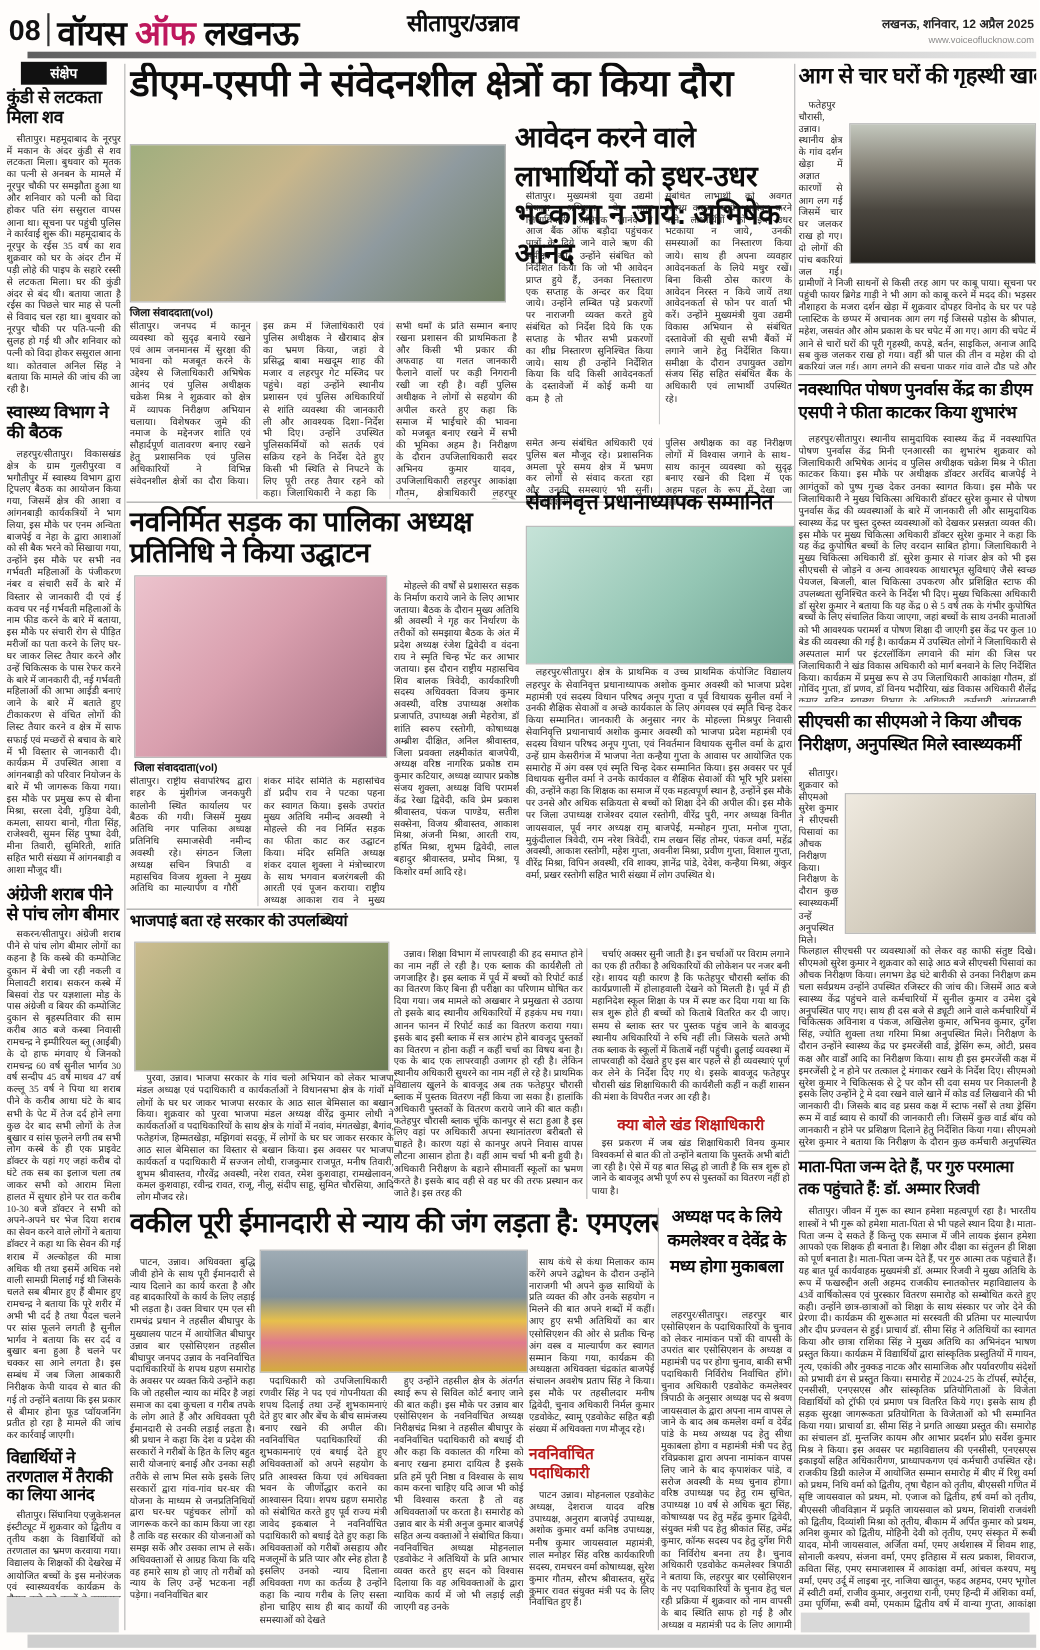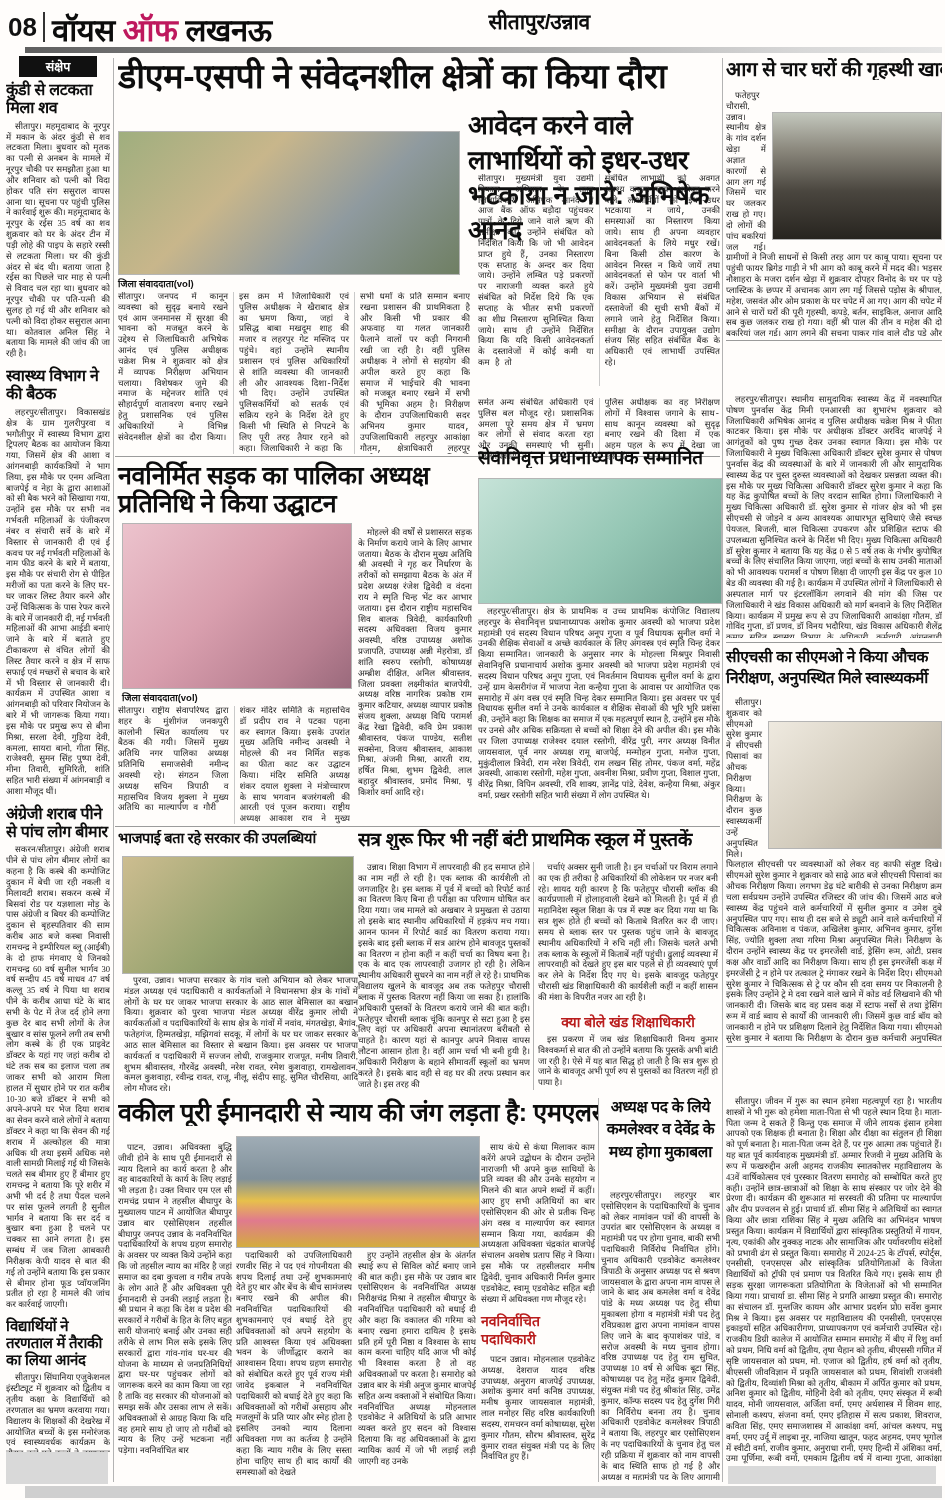--- a/index.html
+++ b/index.html
@@ -37,21 +37,25 @@
 <body>
 
 <div id="page">
 
   <div class="abs" style="left:8px;top:12px;">
     <span id="masthead-num">08</span>
   </div>
   <div class="abs" style="left:52px;top:8px;">
     <span id="masthead-title"><span>वॉयस</span> <span class="grey">ऑफ</span> <span>लखनऊ</span></span>
   </div>
-  <div class="abs hl" style="left:370px;top:10px;width:220px;text-align:right;font-size:21px;">सीतापुर/उन्नाव</div>
+  <div class="abs hl" style="left:370px;top:10px;width:220px;text-align:left;font-size:21px;">सीतापुर/उन्नाव</div>
+  <div class="abs" style="left:700px;top:13px;width:240px;text-align:right;">
+    <div style="font:bold 11px 'Liberation Sans','DejaVu Sans',sans-serif;color:#222;">लखनऊ, शनिवार, 12 अप्रैल 2025</div>
+    <div style="font:8.5px 'Liberation Sans','DejaVu Sans',sans-serif;color:#8a8a8a;margin-top:3px;">www.voiceoflucknow.com</div>
+  </div>
   <div id="header-bar" class="abs" style="left:25px;top:47px;width:917px;height:6px;"></div>
 
   <div class="vrule" style="left:113px;top:58px;height:1424px;"></div>
   <div class="vrule" style="left:722px;top:58px;height:1424px;"></div>
 
   <div class="abs" style="left:6px;top:56px;width:104px;height:1396px;overflow:hidden;">
     <div style="background:#111;color:#fff;width:78px;margin:0 auto 4px auto;text-align:center;font:bold 12.5px 'Liberation Sans','DejaVu Sans',sans-serif;padding:2px 0;">संक्षेप</div>
     <div class="hl" style="font-size:16px;margin:4px 0 4px 0;">कुंडी से लटकता मिला शव</div>
     <div class="body">
         <p>सीतापुर। महमूदाबाद के नूरपुर में मकान के अंदर कुंडी से शव लटकता मिला। बुधवार को मृतक का पत्नी से अनबन के मामले में नूरपुर चौकी पर समझौता हुआ था और शनिवार को पत्नी को विदा होकर पति संग ससुराल वापस आना था। सूचना पर पहुंची पुलिस ने कार्रवाई शुरू की। महमूदाबाद के नूरपुर के रईस 35 वर्ष का शव शुक्रवार को घर के अंदर टीन में पड़ी लोहे की पाइप के सहारे रस्सी से लटकता मिला। घर की कुंडी अंदर से बंद थी। बताया जाता है रईस का पिछले चार माह से पत्नी से विवाद चल रहा था। बुधवार को नूरपुर चौकी पर पति-पत्नी की सुलह हो गई थी और शनिवार को पत्नी को विदा होकर ससुराल आना था। कोतवाल अनिल सिंह ने बताया कि मामले की जांच की जा रही है।</p>
@@ -108,21 +112,20 @@
       <p>लहरपुर/सीतापुर। क्षेत्र के प्राथमिक व उच्च प्राथमिक कंपोजिट विद्यालय लहरपुर के सेवानिवृत्त प्रधानाध्यापक अशोक कुमार अवस्थी को भाजपा प्रदेश महामंत्री एवं सदस्य विधान परिषद अनूप गुप्ता व पूर्व विधायक सुनील वर्मा ने उनकी शैक्षिक सेवाओं व अच्छे कार्यकाल के लिए अंगवस्त्र एवं स्मृति चिन्ह देकर किया सम्मानित। जानकारी के अनुसार नगर के मोहल्ला मिश्रपुर निवासी सेवानिवृत्ति प्रधानाचार्य अशोक कुमार अवस्थी को भाजपा प्रदेश महामंत्री एवं सदस्य विधान परिषद अनूप गुप्ता, एवं निवर्तमान विधायक सुनील वर्मा के द्वारा उन्हें ग्राम केसरीगंज में भाजपा नेता कन्हैया गुप्ता के आवास पर आयोजित एक समारोह में अंग वस्त्र एवं स्मृति चिन्ह देकर सम्मानित किया। इस अवसर पर पूर्व विधायक सुनील वर्मा ने उनके कार्यकाल व शैक्षिक सेवाओं की भूरि भूरि प्रशंसा की, उन्होंने कहा कि शिक्षक का समाज में एक महत्वपूर्ण स्थान है, उन्होंने इस मौके पर उनसे और अधिक सक्रियता से बच्चों को शिक्षा देने की अपील की। इस मौके पर जिला उपाध्यक्ष राजेश्वर दयाल रस्तोगी, वीरेंद्र पुरी, नगर अध्यक्ष विनीत जायसवाल, पूर्व नगर अध्यक्ष रामू बाजपेई, मन्मोहन गुप्ता, मनोज गुप्ता, मुकुंदीलाल त्रिवेदी, राम नरेश त्रिवेदी, राम लखन सिंह तोमर, पंकज वर्मा, महेंद्र अवस्थी, आकाश रस्तोगी, महेश गुप्ता, अवनीश मिश्रा, प्रवीण गुप्ता, विशाल गुप्ता, वीरेंद्र मिश्रा, विपिन अवस्थी, रवि शाक्य, ज्ञानेंद्र पांडे, देवेश, कन्हैया मिश्रा, अंकुर वर्मा, प्रखर रस्तोगी सहित भारी संख्या में लोग उपस्थित थे।</p>
     </div>
   <div class="hrule" style="left:115px;top:826px;width:605px;"></div>
 
   <div class="abs hl nowrap" style="left:118px;top:830px;width:234px;font-size:14.5px;">भाजपाई बता रहे सरकार की उपलब्धियां</div>
   <div class="abs photo ph-bjp" style="left:122px;top:856px;width:230px;height:116px;"></div>
   <div class="abs body" style="left:124px;top:975px;width:234px;height:116px;">
       <p>पुरवा, उन्नाव। भाजपा सरकार के गांव चलो अभियान को लेकर भाजपा मंडल अध्यक्ष एवं पदाधिकारी व कार्यकर्ताओं ने विधानसभा क्षेत्र के गांवों में लोगों के घर घर जाकर भाजपा सरकार के आठ साल बेमिसाल का बखान किया। शुक्रवार को पुरवा भाजपा मंडल अध्यक्ष वीरेंद्र कुमार लोधी ने कार्यकर्ताओं व पदाधिकारियों के साथ क्षेत्र के गांवों में नवांव, मंगतखेड़ा, बैगांव, फतेहगंज, हिम्मतखेड़ा, मझिगवां सदकू, में लोगों के घर घर जाकर सरकार के आठ साल बेमिसाल का विस्तार से बखान किया। इस अवसर पर भाजपा कार्यकर्ता व पदाधिकारी में सज्जन लोधी, राजकुमार राजपूत, मनीष तिवारी, शुभम श्रीवास्तव, गौरवेंद्र अवस्थी, नरेश रावत, रमेश कुशवाहा, रामखेलावन, कमल कुशवाहा, रवीन्द्र रावत, राजू, नीलू, संदीप साहू, सुमित चौरसिया, आदि लोग मौजूद रहे।</p>
     </div>
 
-  <div class="abs hl nowrap" style="left:358px;top:829px;width:362px;font-size:19px;">सत्र शुरू फिर भी नहीं बंटी प्राथमिक स्कूल में पुस्तकें</div>
   <div class="abs body" style="left:358px;top:862px;width:172px;height:228px;">
       <p>उन्नाव। शिक्षा विभाग में लापरवाही की हद समाप्त होने का नाम नहीं ले रही है। एक ब्लाक की कार्यशैली तो जगजाहिर है। इस ब्लाक में पूर्व में बच्चों को रिपोर्ट कार्ड का वितरण किए बिना ही परीक्षा का परिणाम घोषित कर दिया गया। जब मामले को अखबार ने प्रमुखता से उठाया तो इसके बाद स्थानीय अधिकारियों में हड़कंप मच गया। आनन फानन में रिपोर्ट कार्ड का वितरण कराया गया। इसके बाद इसी ब्लाक में सत्र आरंभ होने बावजूद पुस्तकों का वितरण न होना कहीं न कहीं चर्चा का विषय बना है। एक के बाद एक लापरवाही उजागर हो रही है। लेकिन स्थानीय अधिकारी सुधरने का नाम नहीं ले रहे है। प्राथमिक विद्यालय खुलने के बावजूद अब तक फतेहपुर चौरासी ब्लाक में पुस्तक वितरण नहीं किया जा सका है। हालांकि अधिकारी पुस्तकों के वितरण कराये जाने की बात कही। फतेहपुर चौरासी ब्लाक चूंकि कानपुर से सटा हुआ है इस लिए वहां पर अधिकारी अपना स्थानांतरण बरीबतौ से चाहते है। कारण यहां से कानपुर अपने निवास वापस लौटना आसान होता है। वहीं आम चर्चा भी बनी हुयी है। अधिकारी निरीक्षण के बहाने सीमावर्ती स्कूलों का भ्रमण करते है। इसके बाद वही से वह घर की तरफ प्रस्थान कर जाते है। इस तरह की</p>
     </div>
   <div class="abs body" style="left:538px;top:862px;width:180px;height:148px;">
       <p>चर्चाएं अक्सर सुनी जाती है। इन चर्चाओं पर विराम लगाने का एक ही तरीका है अधिकारियों की लोकेशन पर नजर बनी रहे। शायद यही कारण है कि फतेहपुर चौरासी ब्लॉक की कार्यप्रणाली में होलाहवाली देखने को मिलती है। पूर्व में ही महानिदेश स्कूल शिक्षा के पत्र में स्पष्ट कर दिया गया था कि सत्र शुरू होते ही बच्चों को किताबे वितरित कर दी जाए। समय से ब्लाक स्तर पर पुस्तक पहुंच जाने के बावजूद स्थानीय अधिकारियों ने रुचि नहीं ली। जिसके चलते अभी तक ब्लाक के स्कूलों में किताबें नहीं पहुंची। ढुलाई व्यवस्था में लापरवाही को देखते हुए इस बार पहले से ही व्यवस्थाएं पूर्ण कर लेने के निर्देश दिए गए थे। इसके बावजूद फतेहपुर चौरासी खंड शिक्षाधिकारी की कार्यशैली कहीं न कहीं शासन की मंशा के विपरीत नजर आ रही है।</p>
     </div>
   <div class="abs subhead" style="left:538px;top:1012px;width:180px;text-align:center;font-size:14px;">क्या बोले खंड शिक्षाधिकारी</div>
   <div class="abs body" style="left:538px;top:1034px;width:180px;height:56px;">
       <p>इस प्रकरण में जब खंड शिक्षाधिकारी विनय कुमार विश्वकर्मा से बात की तो उन्होंने बताया कि पुस्तकें अभी बांटी जा रही है। ऐसे में यह बात सिद्ध हो जाती है कि सत्र शुरू हो जाने के बावजूद अभी पूर्ण रुप से पुस्तकों का वितरण नहीं हो पाया है।</p>
     </div>
@@ -153,31 +156,33 @@
     </div>
   <div class="vrule" style="left:598px;top:1098px;height:384px;"></div>
 
   <div class="abs hl nowrap" style="left:726px;top:58px;width:216px;font-size:20px;">आग से चार घरों की गृहस्थी खाक</div>
   <div class="abs body" style="left:726px;top:90px;width:216px;height:246px;">
     <span class="photo ph-fire" style="float:right;width:168px;height:126px;margin:22px 0 4px 6px;display:block;"></span>
     <p>फतेहपुर चौरासी, उन्नाव। स्थानीय क्षेत्र के गांव दर्शन खेड़ा में अज्ञात कारणों से आग लग गई जिसमें चार घर जलकर राख हो गए। दो लोगों की पांच बकरियां जल गई। ग्रामीणों ने निजी साधनों से किसी तरह आग पर काबू पाया। सूचना पर पहुंची फायर ब्रिगेड गाड़ी ने भी आग को काबू करने में मदद की। भड़सर नौशाहरा के मजरा दर्शन खेड़ा में शुक्रवार दोपहर विनोद के घर पर पड़े प्लास्टिक के छप्पर में अचानक आग लग गई जिससे पड़ोस के श्रीपाल, महेश, जसवंत और ओम प्रकाश के घर चपेट में आ गए। आग की चपेट में आने से चारों घरों की पूरी गृहस्थी, कपड़े, बर्तन, साइकिल, अनाज आदि सब कुछ जलकर राख हो गया। वहीं श्री पाल की तीन व महेश की दो बकरियां जल गई। आग लगने की सूचना पाकर गांव वाले दौड़ पड़े और आग बुझाने में जुट गए साथ ही फायर ब्रिगेड को भी सूचना दे दी। आग की सूचना पाकर राजस्व कर्मियों ने पहुंचकर क्षति का आंकलन किया और रिपोर्ट उच्चाधिकारियों को भेजने की बात कही।</p>
   </div>
   <div class="hrule" style="left:726px;top:340px;width:216px;"></div>
 
+  <div class="abs hl" style="left:726px;top:345px;width:216px;font-size:15.5px;line-height:1.35;">नवस्थापित पोषण पुनर्वास केंद्र का डीएम एसपी ने फीता काटकर किया शुभारंभ</div>
   <div class="abs body" style="left:726px;top:394px;width:216px;height:244px;">
       <p>लहरपुर/सीतापुर। स्थानीय सामुदायिक स्वास्थ्य केंद्र में नवस्थापित पोषण पुनर्वास केंद्र मिनी एनआरसी का शुभारंभ शुक्रवार को जिलाधिकारी अभिषेक आनंद व पुलिस अधीक्षक चक्रेश मिश्र ने फीता काटकर किया। इस मौके पर अधीक्षक डॉक्टर अरविंद बाजपेई ने आगंतुकों को पुष्प गुच्छ देकर उनका स्वागत किया। इस मौके पर जिलाधिकारी ने मुख्य चिकित्सा अधिकारी डॉक्टर सुरेश कुमार से पोषण पुनर्वास केंद्र की व्यवस्थाओं के बारे में जानकारी ली और सामुदायिक स्वास्थ्य केंद्र पर चुस्त दुरुस्त व्यवस्थाओं को देखकर प्रसन्नता व्यक्त की। इस मौके पर मुख्य चिकित्सा अधिकारी डॉक्टर सुरेश कुमार ने कहा कि यह केंद्र कुपोषित बच्चों के लिए वरदान साबित होगा। जिलाधिकारी ने मुख्य चिकित्सा अधिकारी डॉ. सुरेश कुमार से गांजर क्षेत्र को भी इस सीएचसी से जोड़ने व अन्य आवश्यक आधारभूत सुविधाएं जैसे स्वच्छ पेयजल, बिजली, बाल चिकित्सा उपकरण और प्रशिक्षित स्टाफ की उपलब्धता सुनिश्चित करने के निर्देश भी दिए। मुख्य चिकित्सा अधिकारी डॉ सुरेश कुमार ने बताया कि यह केंद्र 0 से 5 वर्ष तक के गंभीर कुपोषित बच्चों के लिए संचालित किया जाएगा, जहां बच्चों के साथ उनकी माताओं को भी आवश्यक परामर्श व पोषण शिक्षा दी जाएगी इस केंद्र पर कुल 10 बेड की व्यवस्था की गई है। कार्यक्रम में उपस्थित लोगों ने जिलाधिकारी से अस्पताल मार्ग पर इंटरलॉकिंग लगवाने की मांग की जिस पर जिलाधिकारी ने खंड विकास अधिकारी को मार्ग बनवाने के लिए निर्देशित किया। कार्यक्रम में प्रमुख रूप से उप जिलाधिकारी आकांक्षा गौतम, डॉ गोविंद गुप्ता, डॉ प्रणव, डॉ विनय भदौरिया, खंड विकास अधिकारी शैलेंद्र कुमार सहित स्वास्थ्य विभाग के अधिकारी, कर्मचारी, आंगनबाड़ी कार्यकर्त्री, आशा बहुएं सहित बड़ी संख्या में लोग उपस्थित थे।</p>
     </div>
   <div class="hrule" style="left:726px;top:642px;width:216px;"></div>
 
   <div class="abs hl" style="left:726px;top:647px;width:216px;font-size:15.5px;line-height:1.35;">सीएचसी का सीएमओ ने किया औचक निरीक्षण, अनुपस्थित मिले स्वास्थ्यकर्मी</div>
   <div class="abs body" style="left:726px;top:697px;width:216px;height:346px;">
     <span class="photo ph-hospital" style="float:right;width:172px;height:126px;margin:24px 0 4px 6px;display:block;"></span>
     <p>सीतापुर। शुक्रवार को सीएमओ सुरेश कुमार ने सीएचसी पिसावां का औचक निरीक्षण किया। निरीक्षण के दौरान कुछ स्वास्थ्यकर्मी उन्हें अनुपस्थित मिले। फिलहाल सीएचसी पर व्यवस्थाओं को लेकर वह काफी संतुष्ट दिखे। सीएमओ सुरेश कुमार ने शुक्रवार को साढ़े आठ बजे सीएचसी पिसावां का औचक निरीक्षण किया। लगभग डेढ़ घंटे बारीकी से उनका निरीक्षण क्रम चला सर्वप्रथम उन्होंने उपस्थित रजिस्टर की जांच की। जिसमें आठ बजे स्वास्थ्य केंद्र पहुंचने वाले कर्मचारियों में सुनील कुमार व उमेश दुबे अनुपस्थित पाए गए। साथ ही दस बजे से ड्यूटी आने वाले कर्मचारियों में चिकित्सक अविनाश व पंकज, अखिलेश कुमार, अभिनव कुमार, दुर्गेश सिंह, ज्योति शुक्ला तथा गरिमा मिश्रा अनुपस्थित मिले। निरीक्षण के दौरान उन्होंने स्वास्थ्य केंद्र पर इमरजेंसी वार्ड, ड्रेसिंग रूम, ओटी, प्रसव कक्ष और वार्डों आदि का निरीक्षण किया। साथ ही इस इमरजेंसी कक्ष में इमरजेंसी ट्रे न होने पर तत्काल ट्रे मंगाकर रखने के निर्देश दिए। सीएमओ सुरेश कुमार ने चिकित्सक से ट्रे पर कौन सी दवा समय पर निकालनी है इसके लिए उन्होंने ट्रे मे दवा रखने वाले खाने में कोड वर्ड लिखवाने की भी जानकारी दी। जिसके बाद वह प्रसव कक्ष में स्टाफ नर्सों से तथा ड्रेसिंग रूम में वार्ड ब्वाय से कार्यों की जानकारी ली। जिसमें कुछ वार्ड बॉय को जानकारी न होने पर प्रशिक्षण दिलाने हेतु निर्देशित किया गया। सीएमओ सुरेश कुमार ने बताया कि निरीक्षण के दौरान कुछ कर्मचारी अनुपस्थित पाए गए है। स्पष्टीकरण तलब करते हुए एक दिन का वेतन रोकने के निर्देश दिए गए है। फिलहाल निरीक्षण के दौरान साफ सफाई आदि की व्यवस्थाएं चाक-चौबंद मिली। इस अवसर पर अधीक्षक संतोष कुमार, एचईओ आनंद यादव, चिकित्सक पूर्णिक पटेल, फार्मासिस्ट दयाशंकर व अवनीश कुमार आदि लोग मौजूद रहे।</p>
   </div>
   <div class="hrule" style="left:726px;top:1046px;width:216px;"></div>
 
+  <div class="abs hl" style="left:726px;top:1051px;width:216px;font-size:14.5px;line-height:1.4;">माता-पिता जन्म देते हैं, पर गुरु परमात्मा तक पहुंचाते हैं: डॉ. अम्मार रिजवी</div>
   <div class="abs body" style="left:726px;top:1096px;width:216px;height:368px;">
       <p>सीतापुर। जीवन में गुरू का स्थान हमेशा महत्वपूर्ण रहा है। भारतीय शास्त्रों ने भी गुरू को हमेशा माता-पिता से भी पहले स्थान दिया है। माता-पिता जन्म दे सकते हैं किन्तु एक समाज में जीने लायक इंसान हमेशा आपको एक शिक्षक ही बनाता है। शिक्षा और दीक्षा का संतुलन ही शिक्षा को पूर्ण बनाता है। माता-पिता जन्म देते हैं, पर गुरु आत्मा तक पहुंचाते हैं। यह बात पूर्व कार्यवाहक मुख्यमंत्री डॉ. अम्मार रिजवी ने मुख्य अतिथि के रूप में फखरुद्दीन अली अहमद राजकीय स्नातकोत्तर महाविद्यालय के 43वें वार्षिकोत्सव एवं पुरस्कार वितरण समारोह को सम्बोधित करते हुए कही। उन्होंने छात्र-छात्राओं को शिक्षा के साथ संस्कार पर जोर देने की प्रेरणा दी। कार्यक्रम की शुरूआत मां सरस्वती की प्रतिमा पर माल्यार्पण और दीप प्रज्वलन से हुई। प्राचार्य डॉ. सीमा सिंह ने अतिथियों का स्वागत किया और छात्रा राशिका सिंह ने मुख्य अतिथि का अभिनंदन भाषण प्रस्तुत किया। कार्यक्रम में विद्यार्थियों द्वारा सांस्कृतिक प्रस्तुतियों में गायन, नृत्य, एकांकी और नुक्कड़ नाटक और सामाजिक और पर्यावरणीय संदेशों को प्रभावी ढंग से प्रस्तुत किया। समारोह में 2024-25 के टॉपर्स, स्पोर्ट्स, एनसीसी, एनएसएस और सांस्कृतिक प्रतियोगिताओं के विजेता विद्यार्थियों को ट्रॉफी एवं प्रमाण पत्र वितरित किये गए। इसके साथ ही सड़क सुरक्षा जागरूकता प्रतियोगिता के विजेताओं को भी सम्मानित किया गया। प्राचार्या डा. सीमा सिंह ने प्रगति आख्या प्रस्तुत की। समारोह का संचालन डॉ. मुन्तजिर कायम और आभार प्रदर्शन प्रो0 सर्वेश कुमार मिश्र ने किया। इस अवसर पर महाविद्यालय की एनसीसी, एनएसएस इकाइयों सहित अधिकारीगण, प्राध्यापकगण एवं कर्मचारी उपस्थित रहे। राजकीय डिग्री कालेज में आयोजित सम्मान समारोह में बीए में रिशु वर्मा को प्रथम, निधि वर्मा को द्वितीय, तृषा चैहान को तृतीय, बीएससी गणित में सृष्टि जायसवाल को प्रथम, मो. एजाज को द्वितीय, हर्ष वर्मा को तृतीय, बीएससी जीवविज्ञान में प्रकृति जायसवाल को प्रथम, शिवांशी राजवंशी को द्वितीय, दिव्यांशी मिश्रा को तृतीय, बीकाम में अर्पित कुमार को प्रथम, अनिश कुमार को द्वितीय, मोहिनी देवी को तृतीय, एमए संस्कृत में रूबी यादव, मोनी जायसवाल, अर्जिता वर्मा, एमए अर्थशास्त्र में शिवम शाह, सोनाली कश्यप, संजना वर्मा, एमए इतिहास में सत्य प्रकाश, शिवराज, कविता सिंह, एमए समाजशास्त्र में आकांक्षा वर्मा, आंचल कश्यप, मधु वर्मा, एमए उर्दू में लाइबा नूर, नाजिया खातून, फहद अहमद, एमए भूगोल में स्वीटी वर्मा, राजीव कुमार, अनुराधा रानी, एमए हिन्दी में अंशिका वर्मा, उमा पूर्णिमा, रूबी वर्मा, एमकाम द्वितीय वर्ष में वान्या गुप्ता, आकांक्षा वर्मा, आयुषी नाग को क्रमशः प्रथम, द्वितीय व तृतीय स्थान प्राप्त करने पर सम्मानित किया गया।</p>
     </div>
   <div class="greybox" style="left:728px;top:1466px;width:208px;height:18px;"></div>
 
   <div class="greybox" style="left:25px;top:1486px;width:917px;height:12px;background:#cfcfcf;"></div>
 </div>
 
 </body></html>

